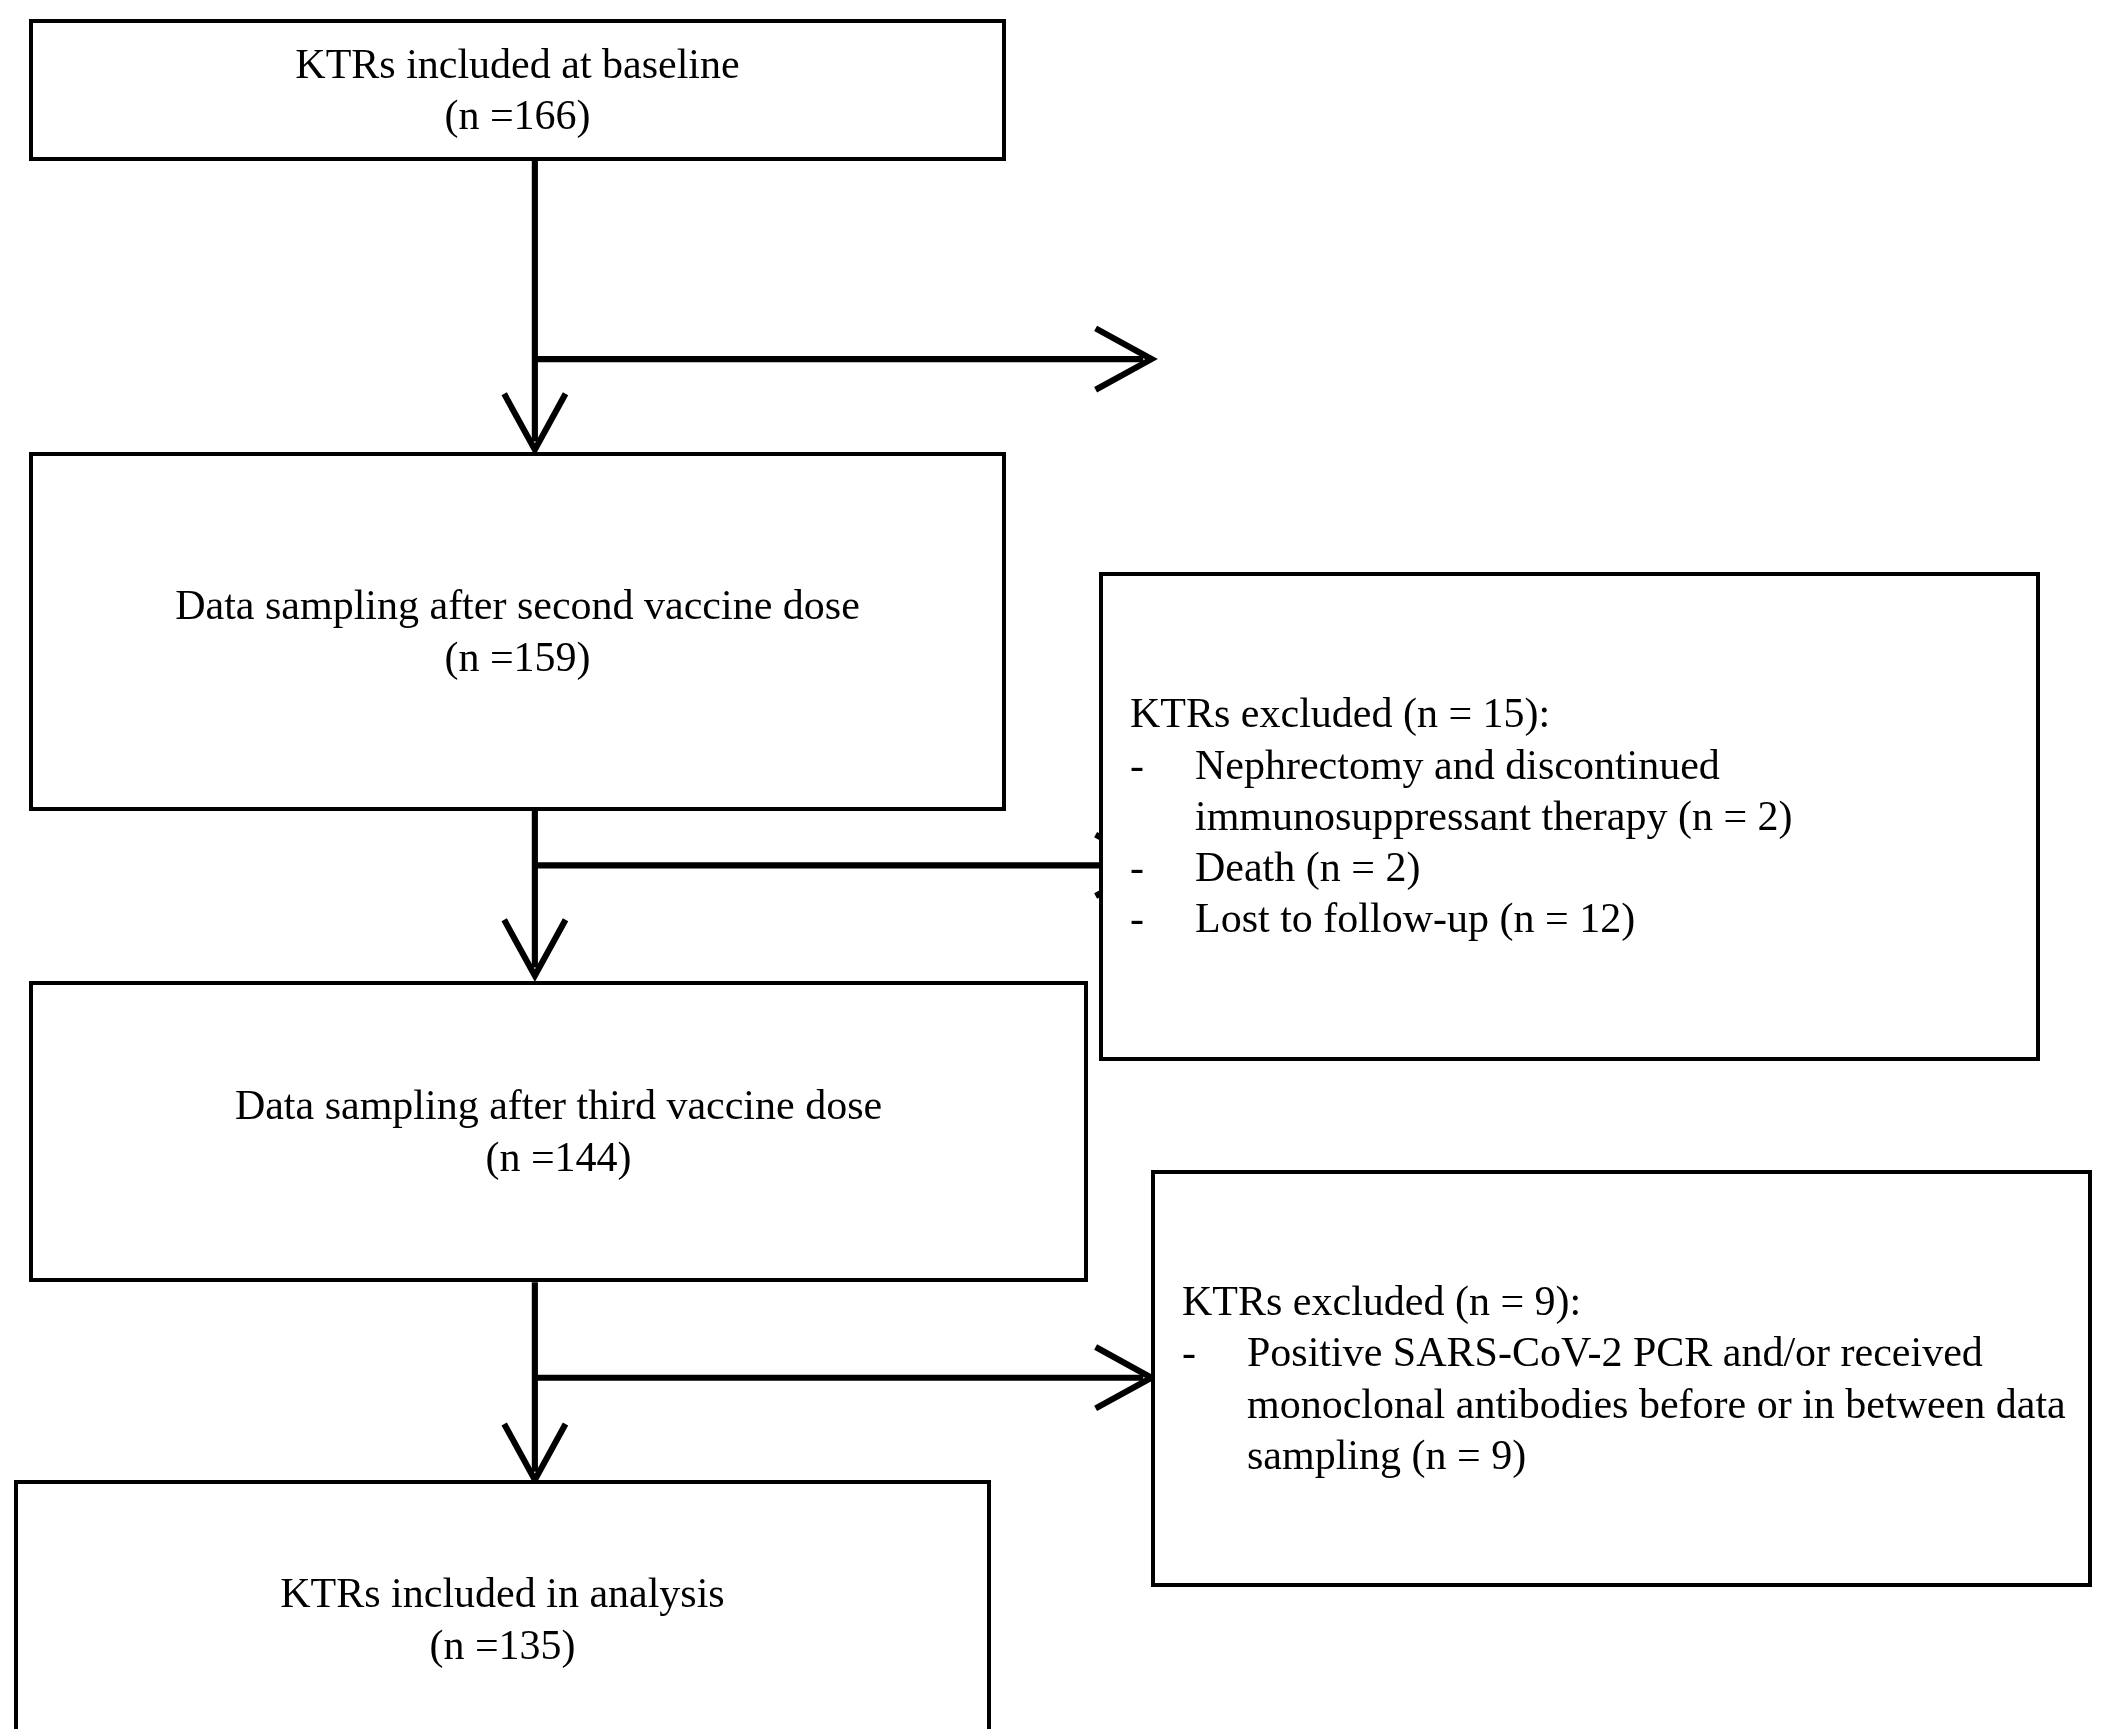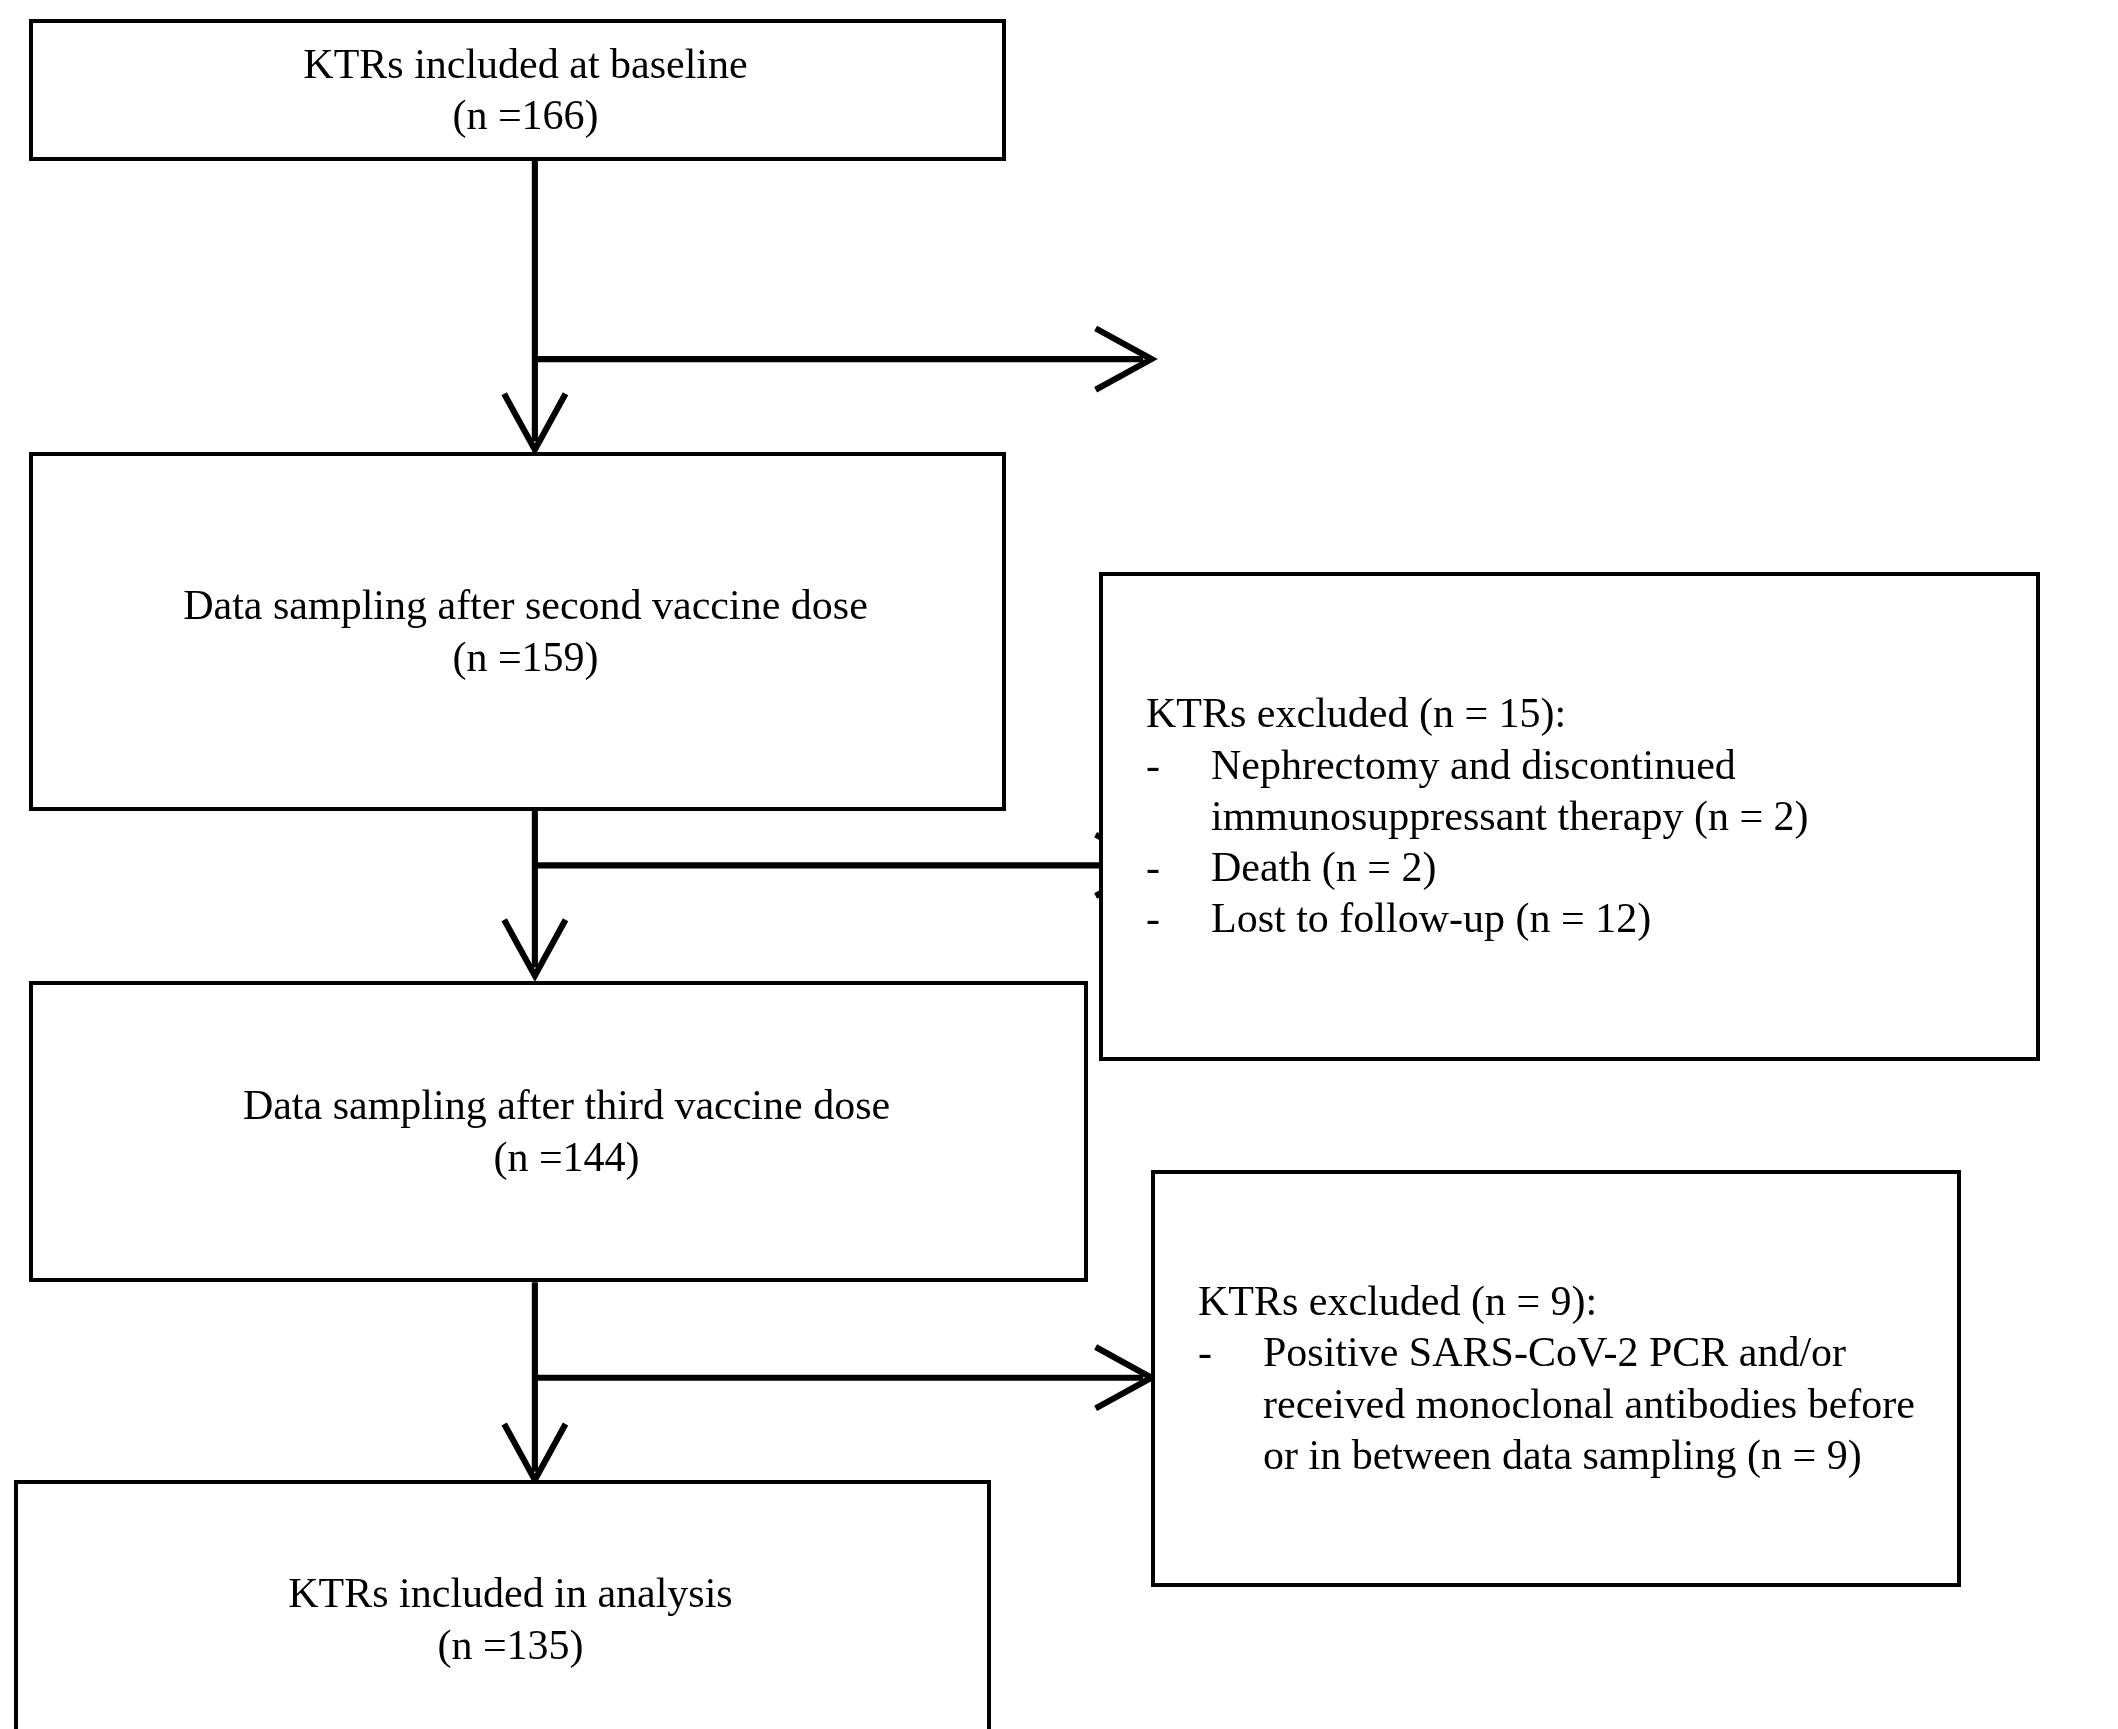--- a/index.html
+++ b/index.html
@@ -18,21 +18,20 @@
     overflow: hidden;
   }
   .node {
     position: absolute;
     box-sizing: border-box;
     border: 4.8px solid #000000;
     background: #ffffff;
     display: flex;
     align-items: center;
     justify-content: center;
-    padding-left: 16px;
   }
   .node-main {
     text-align: center;
   }
   .node-side {
     justify-content: flex-start;
     text-align: left;
   }
   .node-text {
     font-size: 42px;
@@ -146,21 +145,21 @@
         </div>
       </div>
     </div>
   </div>
 
   <div class="node node-main" style="left:29px; top:981px; width:1059px; height:301px;">
     <div class="node-text">Data sampling after third vaccine dose
 (n =144)</div>
   </div>
 
-  <div class="node node-side" style="left:1151px; top:1170px; width:810px; height:417px;">
+  <div class="node node-side" style="left:1151px; top:1170px; width:941px; height:417px;">
     <div class="side-body">
       <div class="side-title">KTRs excluded (n = 9):</div>
       <div class="bullet-list">
         <div class="bullet-row">
           <span class="bullet-dash">-</span>
           <span class="bullet-text">Positive SARS-CoV-2 PCR and/or received monoclonal antibodies before  or in between data sampling (n = 9)</span>
         </div>
       </div>
     </div>
   </div>

